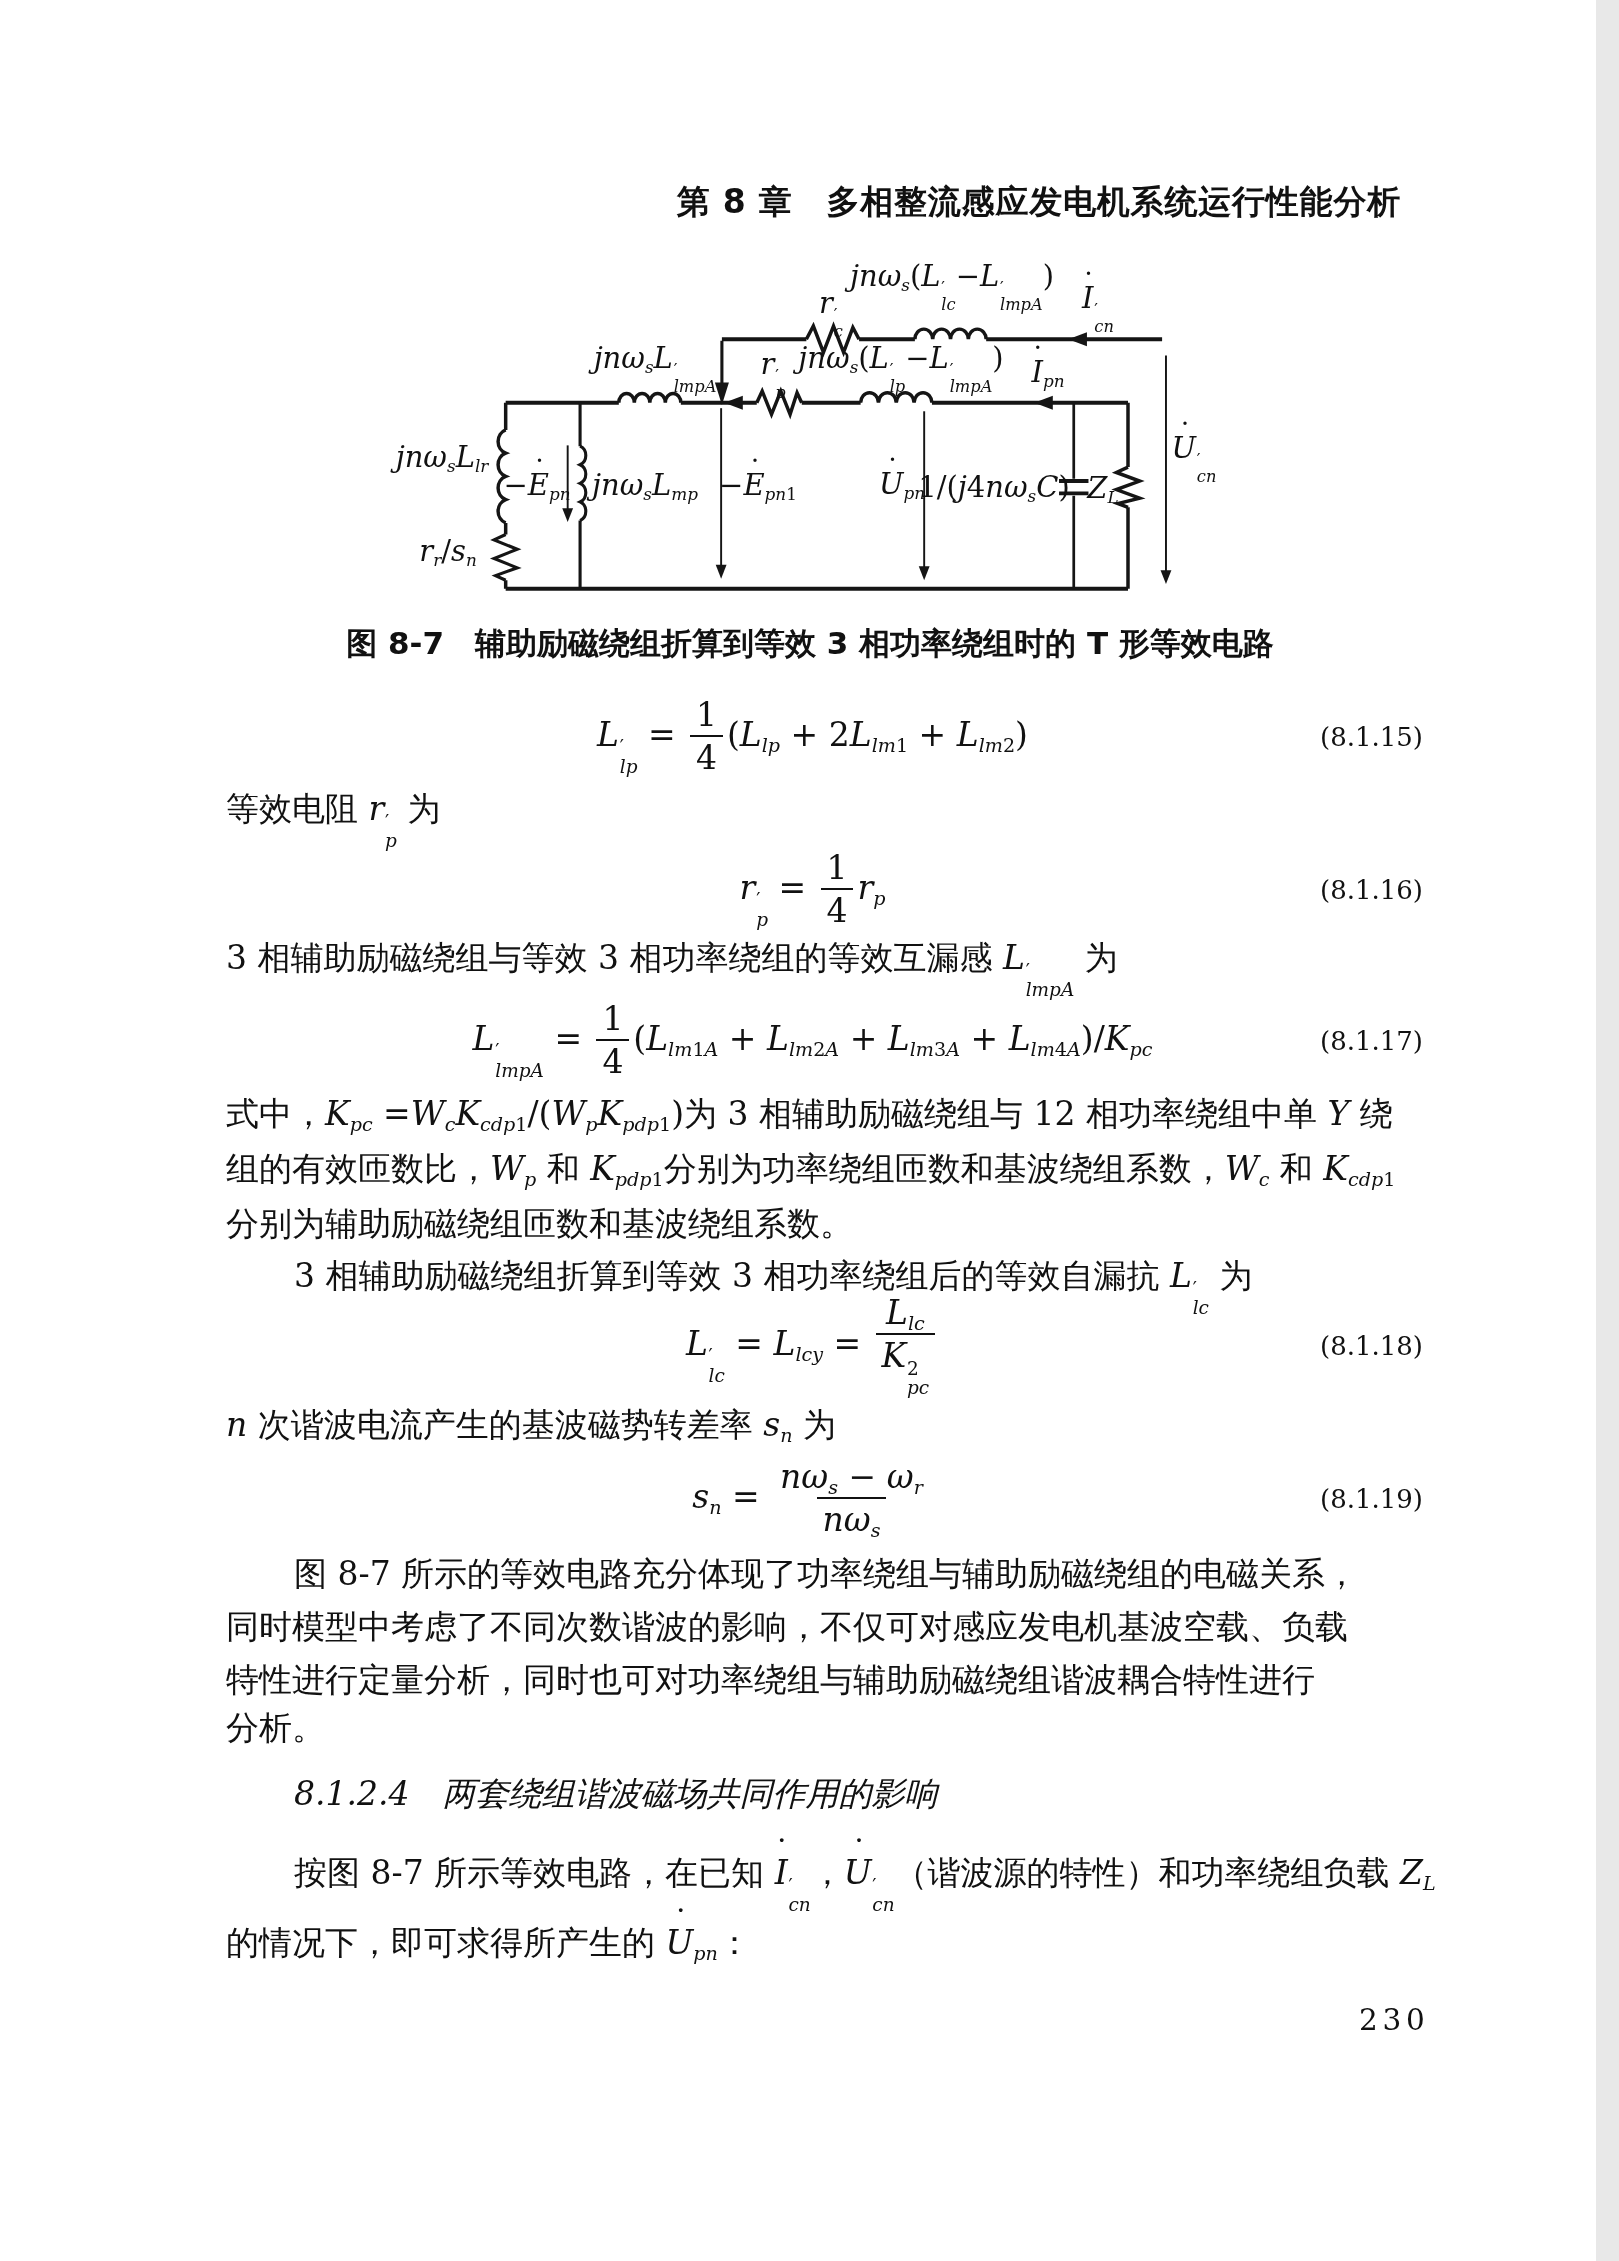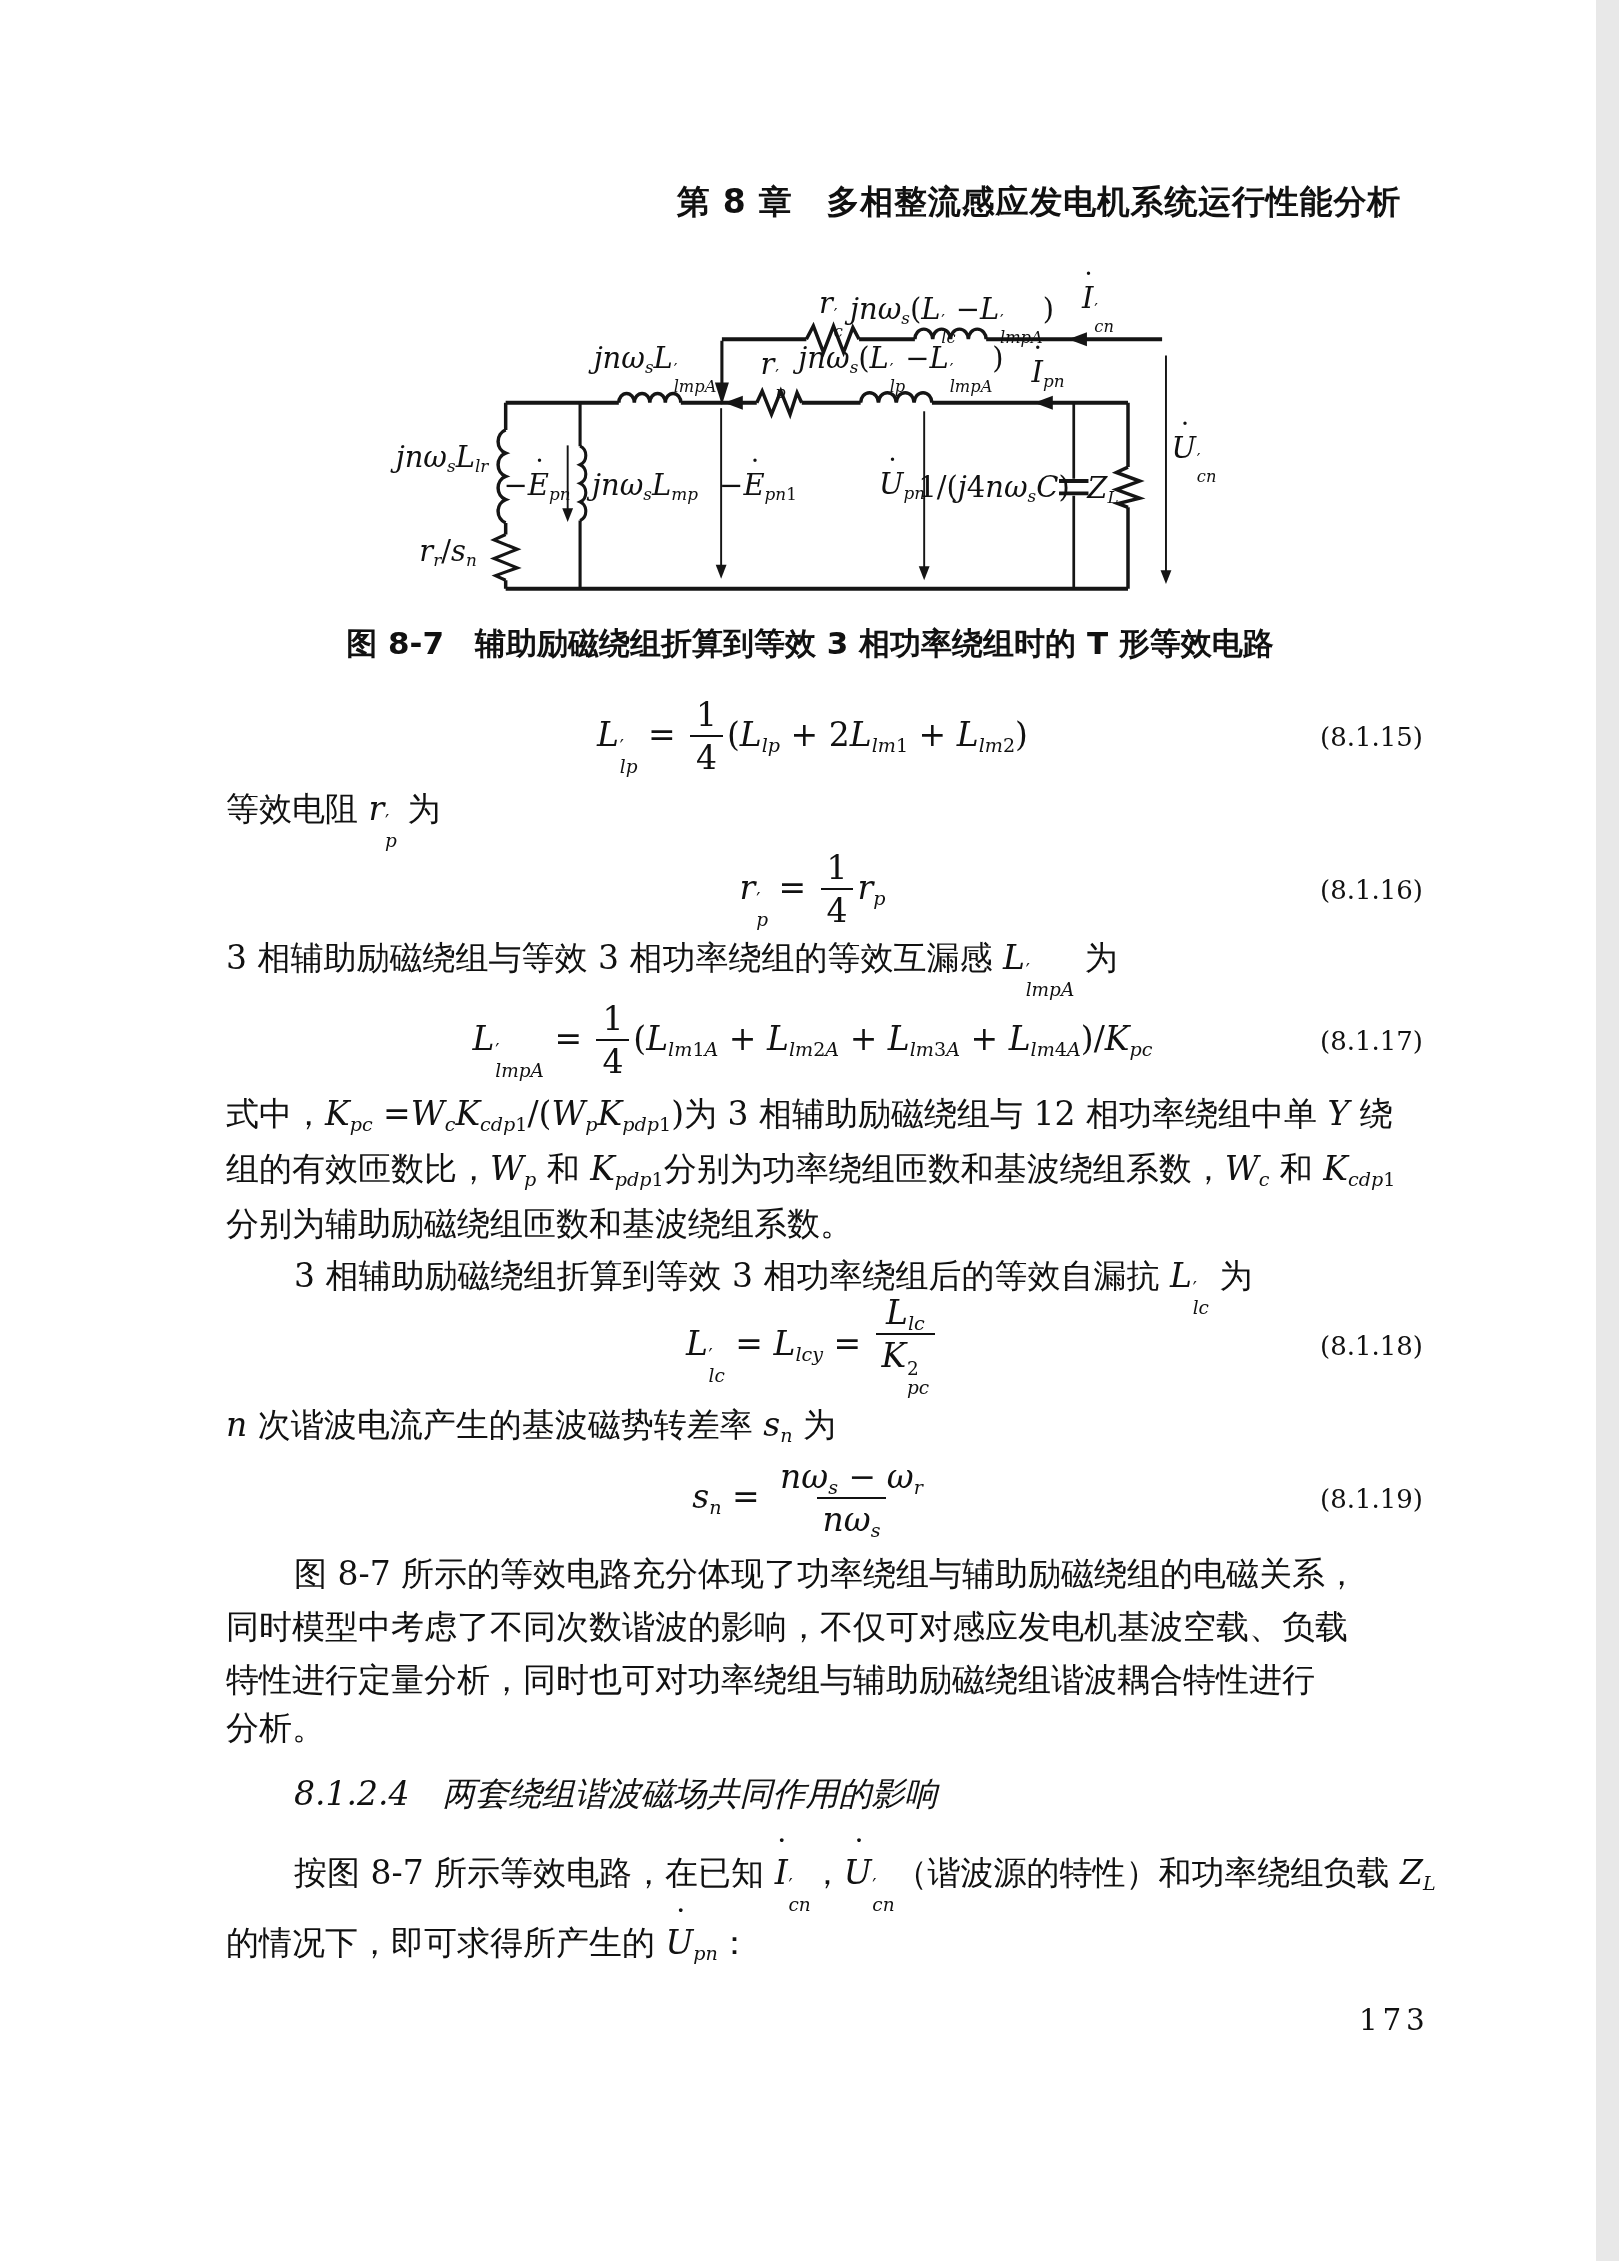--- a/index.html
+++ b/index.html
@@ -80,21 +80,21 @@
     <path stroke-width="4.5" d="M1455,520 V603 M1455,655 V760"></path>
     <path stroke-width="4.5" d="M1455,603 L1440,610 L1470,621 L1440,632 L1470,643 L1442,650 L1455,655"></path>
 
     <path stroke-width="5" d="M652,760 H1455"></path>
   </svg>
 
   <div class="clabel" style="left:831px;top:314px"><i class="v">r</i><span class="supsub">
         <span class="ss-sup">′</span>
         <span class="ss-sub"><i class="v">c</i></span>
       </span></div>
-  <div class="clabel" style="left:952px;top:320px"><i class="v">jnω</i><sub><i class="v">s</i></sub>(<i class="v">L</i><span class="supsub">
+  <div class="clabel" style="left:952px;top:287px"><i class="v">jnω</i><sub><i class="v">s</i></sub>(<i class="v">L</i><span class="supsub">
         <span class="ss-sup">′</span>
         <span class="ss-sub"><i class="v">lc</i></span>
       </span>−<i class="v">L</i><span class="supsub">
         <span class="ss-sup">′</span>
         <span class="ss-sub"><i class="v">lmpA</i></span>
       </span>)</div>
   <div class="clabel" style="left:1098px;top:309px"><span class="dotted"><span class="dotmark">˙</span><span class="dotbase"><i class="v">I</i></span></span><span class="supsub">
         <span class="ss-sup">′</span>
         <span class="ss-sub"><i class="v">cn</i></span>
       </span></div>
@@ -203,15 +203,15 @@
   <div class="bline ind kai" style="top:1770px">8.1.2.4　两套绕组谐波磁场共同作用的影响</div>
   <div class="bline ind" style="top:1849px">按图 8-7 所示等效电路，在已知 <span class="dotted"><span class="dotmark">˙</span><span class="dotbase"><i class="v">I</i></span></span><span class="supsub">
         <span class="ss-sup">′</span>
         <span class="ss-sub"><i class="v">cn</i></span>
       </span>，<span class="dotted"><span class="dotmark">˙</span><span class="dotbase"><i class="v">U</i></span></span><span class="supsub">
         <span class="ss-sup">′</span>
         <span class="ss-sub"><i class="v">cn</i></span>
       </span>（谐波源的特性）和功率绕组负载 <i class="v">Z</i><sub><i class="v">L</i></sub></div>
   <div class="bline" style="top:1919px">的情况下，即可求得所产生的 <span class="dotted"><span class="dotmark">˙</span><span class="dotbase"><i class="v">U</i></span></span><sub><i class="v">pn</i></sub>：</div>
 
-  <div class="pagenum">173</div>
+  <div class="pagenum">230</div>
 </div>
 
 
 </body></html>

